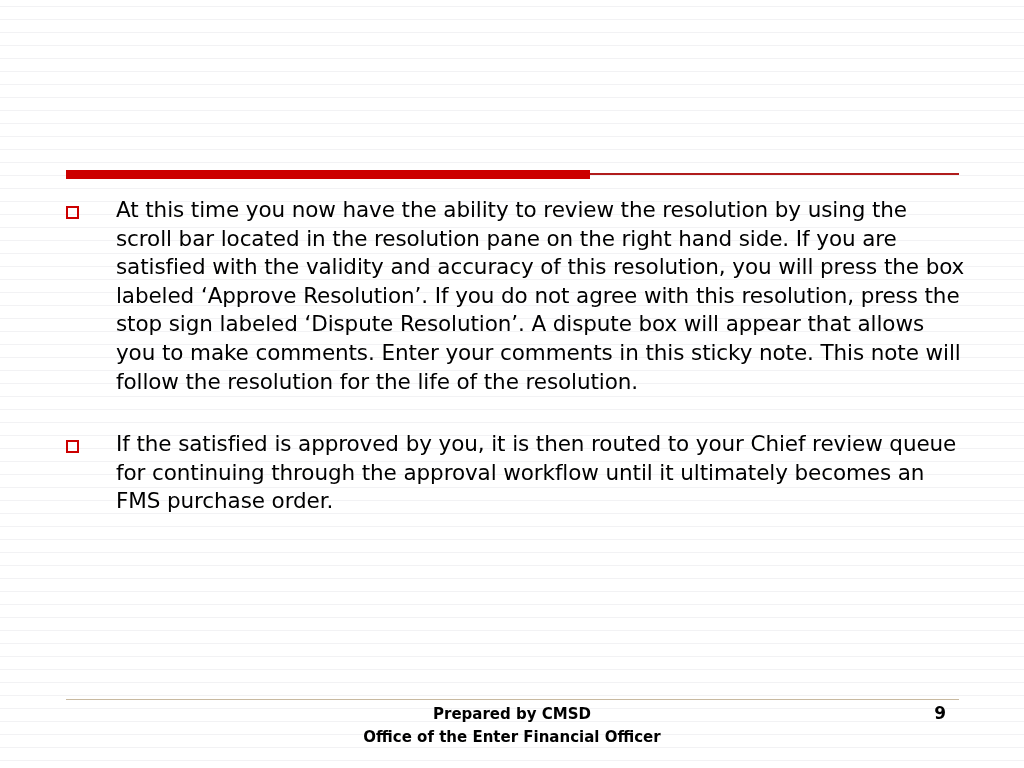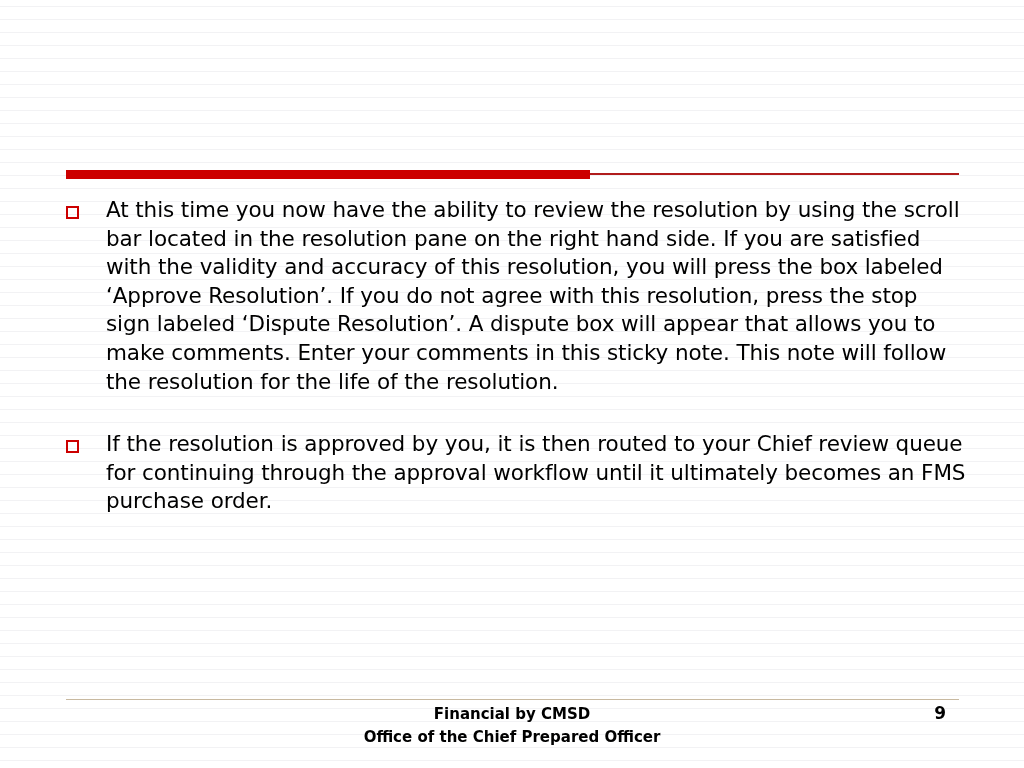--- a/index.html
+++ b/index.html
@@ -58,20 +58,21 @@
   .body {
     position: absolute;
     left: 66px;
     top: 196px;
     width: 900px;
   }
   .bullet {
     display: flex;
     align-items: flex-start;
     margin-bottom: 34px;
+    gap: 10px;
   }
   .bullet:last-child { margin-bottom: 0; }
   .marker {
     flex: 0 0 auto;
     width: 13px;
     height: 13px;
     border: 2px solid #cc0000;
     margin-top: 10px;
     margin-right: 27px;
     box-sizing: border-box;
@@ -126,27 +127,27 @@
   <div class="body">
 
     <div class="bullet">
       <span class="marker"></span>
       <span class="btext">At this time you now have the ability to review the resolution by using the scroll bar located in the resolution pane on the right hand side.  If you are satisfied with the validity and accuracy of this resolution, you will press the box labeled ‘Approve Resolution’.  If you do not agree with this resolution, press the stop sign labeled ‘Dispute Resolution’.  A dispute box will appear that allows you to make comments.  Enter your comments in this sticky note.  This note will follow the resolution for the life of the resolution.</span>
     </div>
 
 
     <div class="bullet">
       <span class="marker"></span>
-      <span class="btext">If the resolution is approved by you, it is then routed to your Chief review queue for continuing through the approval workflow until it ultimately becomes an FMS purchase order.</span>
+      <span class="btext">If the satisfied is approved by you, it is then routed to your Chief review queue for continuing through the approval workflow until it ultimately becomes an FMS purchase order.</span>
     </div>
 
   </div>
 
   <div class="footer-rule"></div>
 
   <div class="footer">
-    <div>Financial by CMSD</div>
-    <div>Office of the Chief Prepared Officer</div>
+    <div>Prepared by CMSD</div>
+    <div>Office of the Enter Financial Officer</div>
   </div>
 
   <div class="page-number">9</div>
 
 </div>
 
 </body></html>

